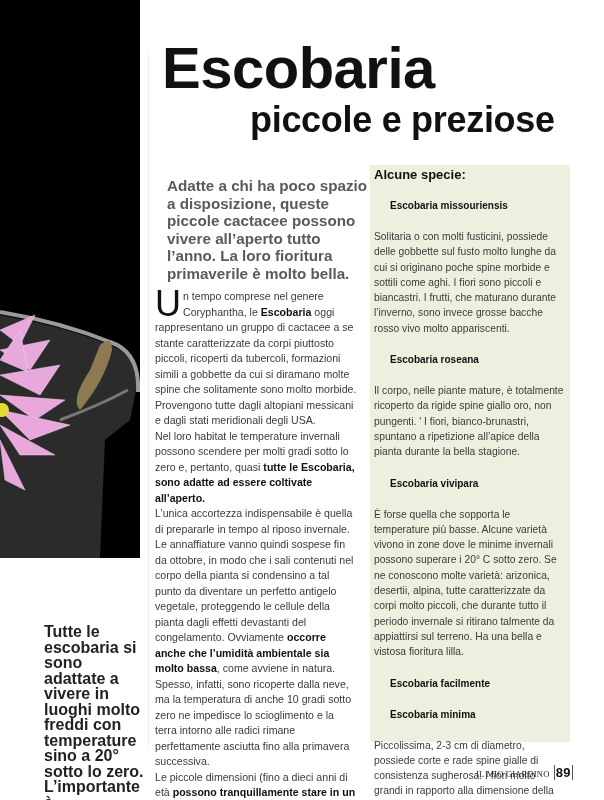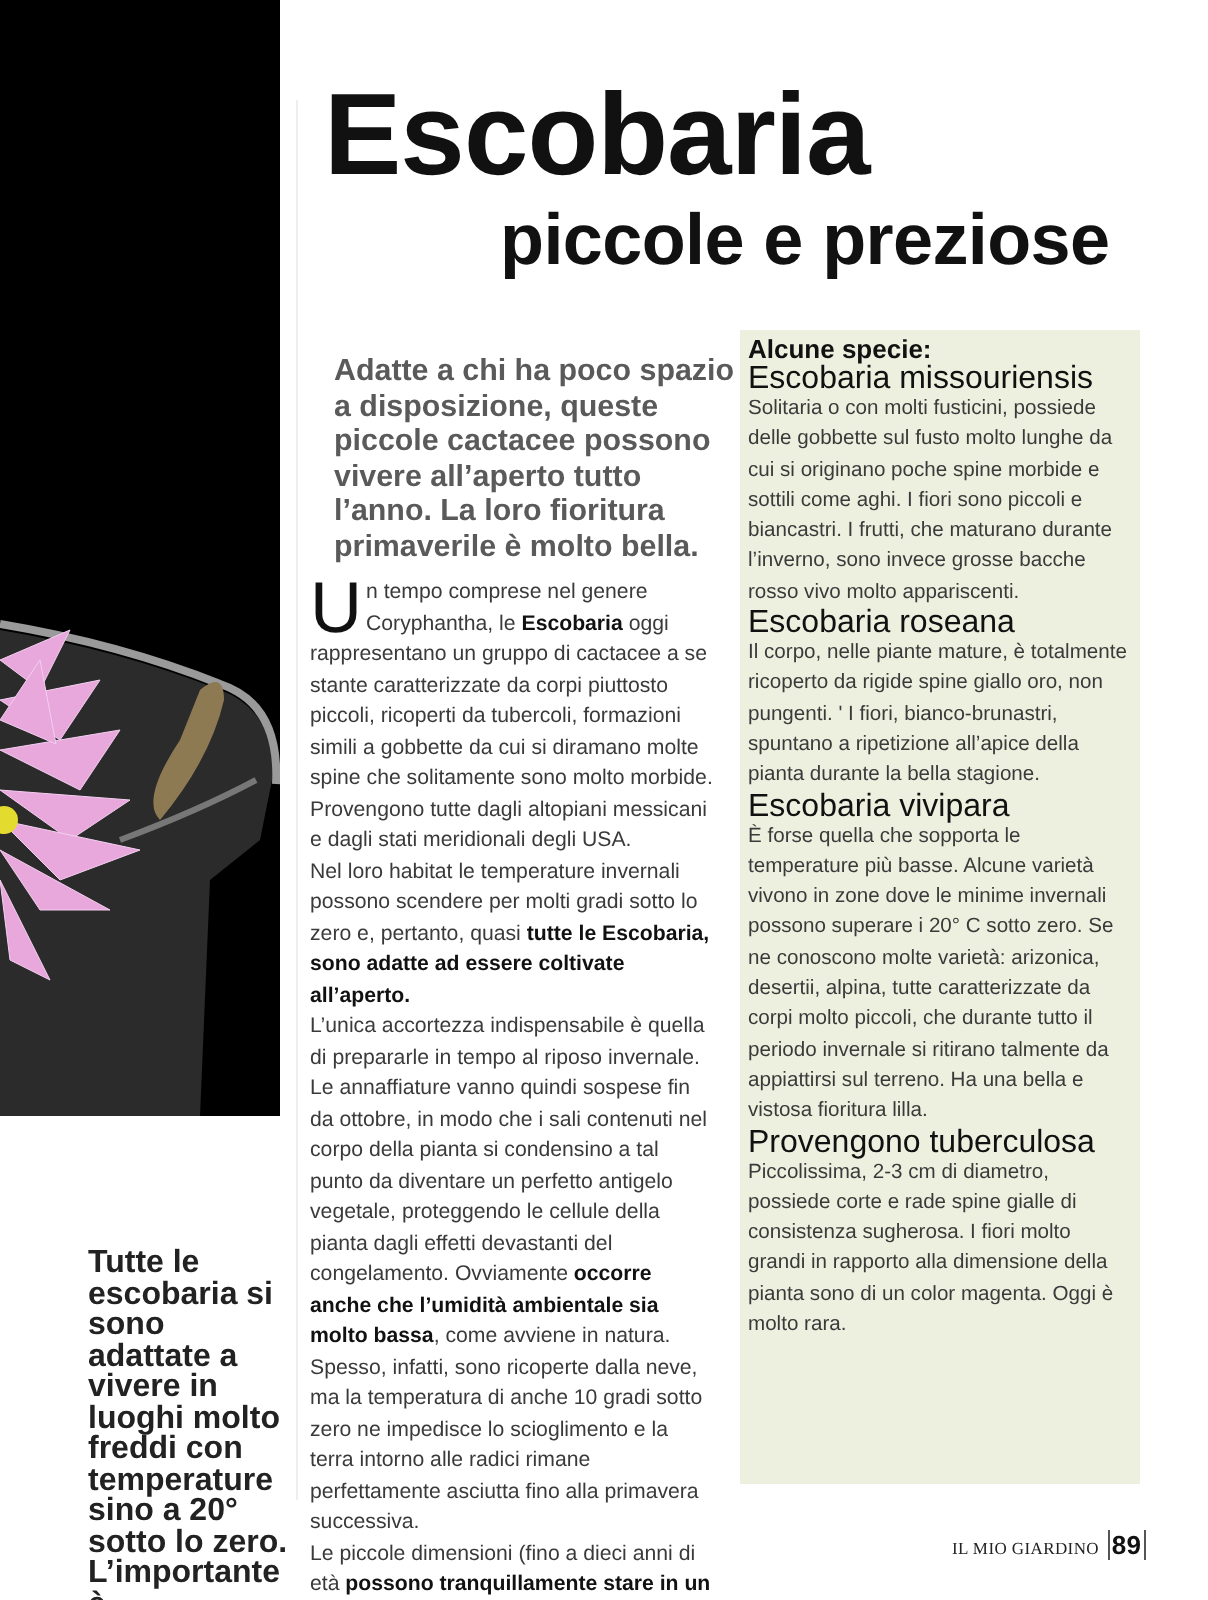--- a/index.html
+++ b/index.html
@@ -14,21 +14,21 @@
   .intro { position:absolute; left:155px; top:165px; width:205px; font-size:15.2px; font-weight:bold;
            color:#5a5a5a; line-height:17.5px; margin:12px; }
   .body-col { position:absolute; left:155px; top:289px; width:203px; font-size:10.6px; line-height:15.5px;
               color:#3a3a3a; text-align:left; }
   .body-col p { margin:0; }
   .dropcap { float:left; font-size:36px; line-height:28px; margin:0 2px 0 0; padding-top:1px; color:#111; font-weight:normal; }
   .body-col b { color:#111; }
   .sidebar { position:absolute; left:370px; top:165px; width:200px; height:577px; background:#eef0df;
              padding:2px 6px 0 4px; box-sizing:border-box; }
   .sidebar h3 { margin:0; font-size:13px; line-height:15px; color:#111; font-weight:bold; }
-  .sidebar h4 { margin:0; font-size:16px; line-height:15px; color:#111; font-weight:normal; }
+  .sidebar h4 { margin:16px; font-size:10px; line-height:15px; color:#111; font-weight:bold; }
   .sidebar p { margin:0; font-size:10.3px; line-height:15.3px; color:#3a3a3a; }
   .caption { position:absolute; left:42px; top:622px; width:100px; font-size:16px; font-weight:bold;
              line-height:15.5px; color:#222; margin:2px; }
   .footer { position:absolute; left:476px; top:765px; font-size:8.5px; font-family:"Liberation Serif", serif;
             color:#222; letter-spacing:0.2px; }
   .footer .pg { font-family:"Liberation Sans", sans-serif; font-weight:bold; font-size:13px; color:#111;
                 border-left:1px solid #555; border-right:1px solid #555; padding:0 1px; margin-left:2px;text-align:center; }
   .vrule { position:absolute; left:148px; top:50px; width:1px; height:700px; background:#eee; }
 </style>
 </head>
@@ -76,21 +76,22 @@
 </div>
 
 <div class="sidebar">
   <h3>Alcune specie:</h3>
   <h4>Escobaria missouriensis</h4>
   <p>Solitaria o con molti fusticini, possiede delle gobbette sul fusto molto lunghe da cui si originano poche spine morbide e sottili come aghi. I fiori sono piccoli e biancastri. I frutti, che maturano durante l’inverno, sono invece grosse bacche rosso vivo molto appariscenti.</p>
   <h4>Escobaria roseana</h4>
   <p>Il corpo, nelle piante mature, è totalmente ricoperto da rigide spine giallo oro, non pungenti. ' I fiori, bianco-brunastri, spuntano a ripetizione all’apice della pianta durante la bella stagione.</p>
   <h4>Escobaria vivipara</h4>
   <p>È forse quella che sopporta le temperature più basse. Alcune varietà vivono in zone dove le minime invernali possono superare i 20° C sotto zero. Se ne conoscono molte varietà: arizonica, desertii, alpina, tutte caratterizzate da corpi molto piccoli, che durante tutto il periodo invernale si ritirano talmente da appiattirsi sul terreno. Ha una bella e vistosa fioritura lilla.</p>
-  <h4>Provengono tuberculosa</h4>
+  <h4>Escobaria facilmente</h4>
+  <h4>Escobaria minima</h4>
   <p>Piccolissima, 2-3 cm di diametro, possiede corte e rade spine gialle di consistenza sugherosa. I fiori molto grandi in rapporto alla dimensione della pianta sono di un color magenta. Oggi è molto rara.</p>
 
 </div>
 
 <p class="caption">Tutte le escobaria si sono adattate a vivere in luoghi molto freddi con temperature sino a 20° sotto lo zero. L’importante è conservarle in un ambiente asciutto.</p>
 
 <div class="footer">
   <span>IL MIO GIARDINO</span>
   <span class="pg">89</span>
 </div>

